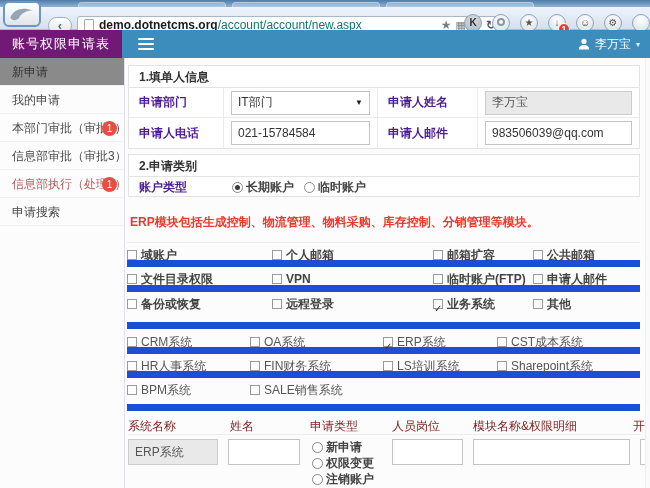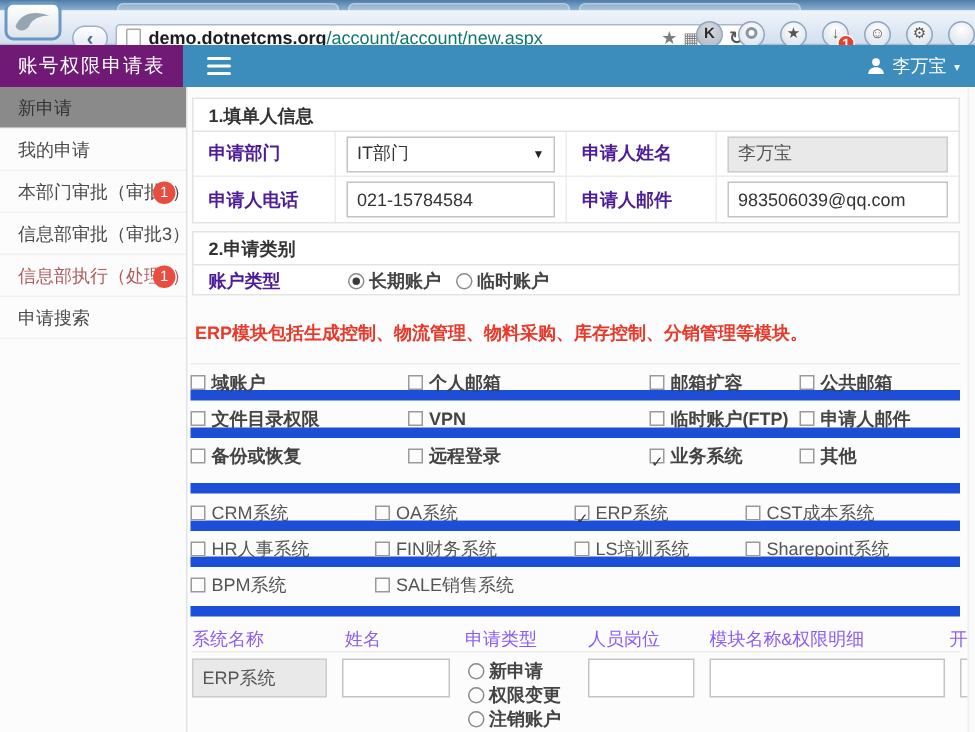--- a/index.html
+++ b/index.html
@@ -98,21 +98,21 @@
   .g2 .cbrow { grid-template-columns:123px 133px 114px 143px; }
   .cbrow.first { border-top:1px solid #ececec; }
   .cbcell { line-height:25px; white-space:nowrap; cursor:pointer; }
   .g1 .cbcell { font-size:12px; font-weight:bold; color:#444; }
   .g2 .cbcell { font-size:12px; color:#555; }
   .cb { display:inline-block; width:10px; height:10px; border:1px solid #9a9a9a; background:#fcfcfc;
     vertical-align:-1px; margin-right:4px; position:relative; }
   .cb.checked::after { content:"\2713"; position:absolute; left:0px; top:-4px; font-size:10px;
     color:#333; font-weight:bold; }
 
-  .dt-head { position:absolute; top:360px; font-size:12px; color:#8b5cf6; white-space:nowrap;font-family:Liberation Mono, monospace; }
+  .dt-head { position:absolute; top:360px; font-size:12px; color:#7f1d1d; white-space:nowrap; }
   .dt-line { position:absolute; top:376px; left:2px; width:512px; border-top:1px solid #ececec; }
   .dt-in { position:absolute; top:381px; height:26px; border:1px solid #c4c4c4; background:#fff;
     font-size:12px; color:#333; padding:0 6px; font-family:inherit; }
   .dt-in.ro { background:#e9e9e9; border-color:#cdcdcd; color:#555; }
   .dt-radios { position:absolute; left:186px; top:381px; }
   .dt-radios .radio-opt { display:block; line-height:16px; }
 </style>
 </head>
 <body>
 

